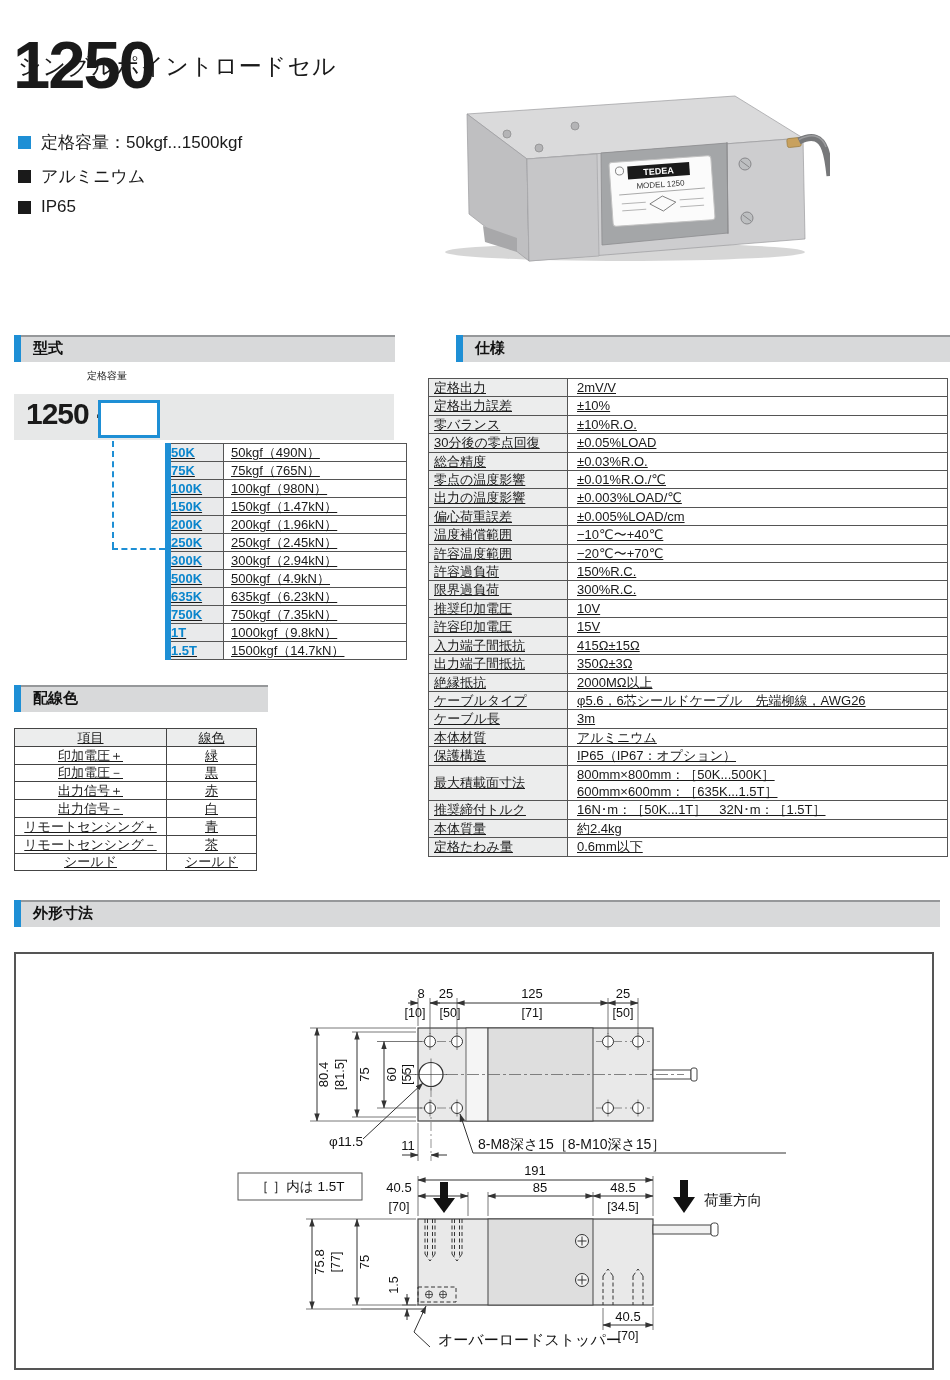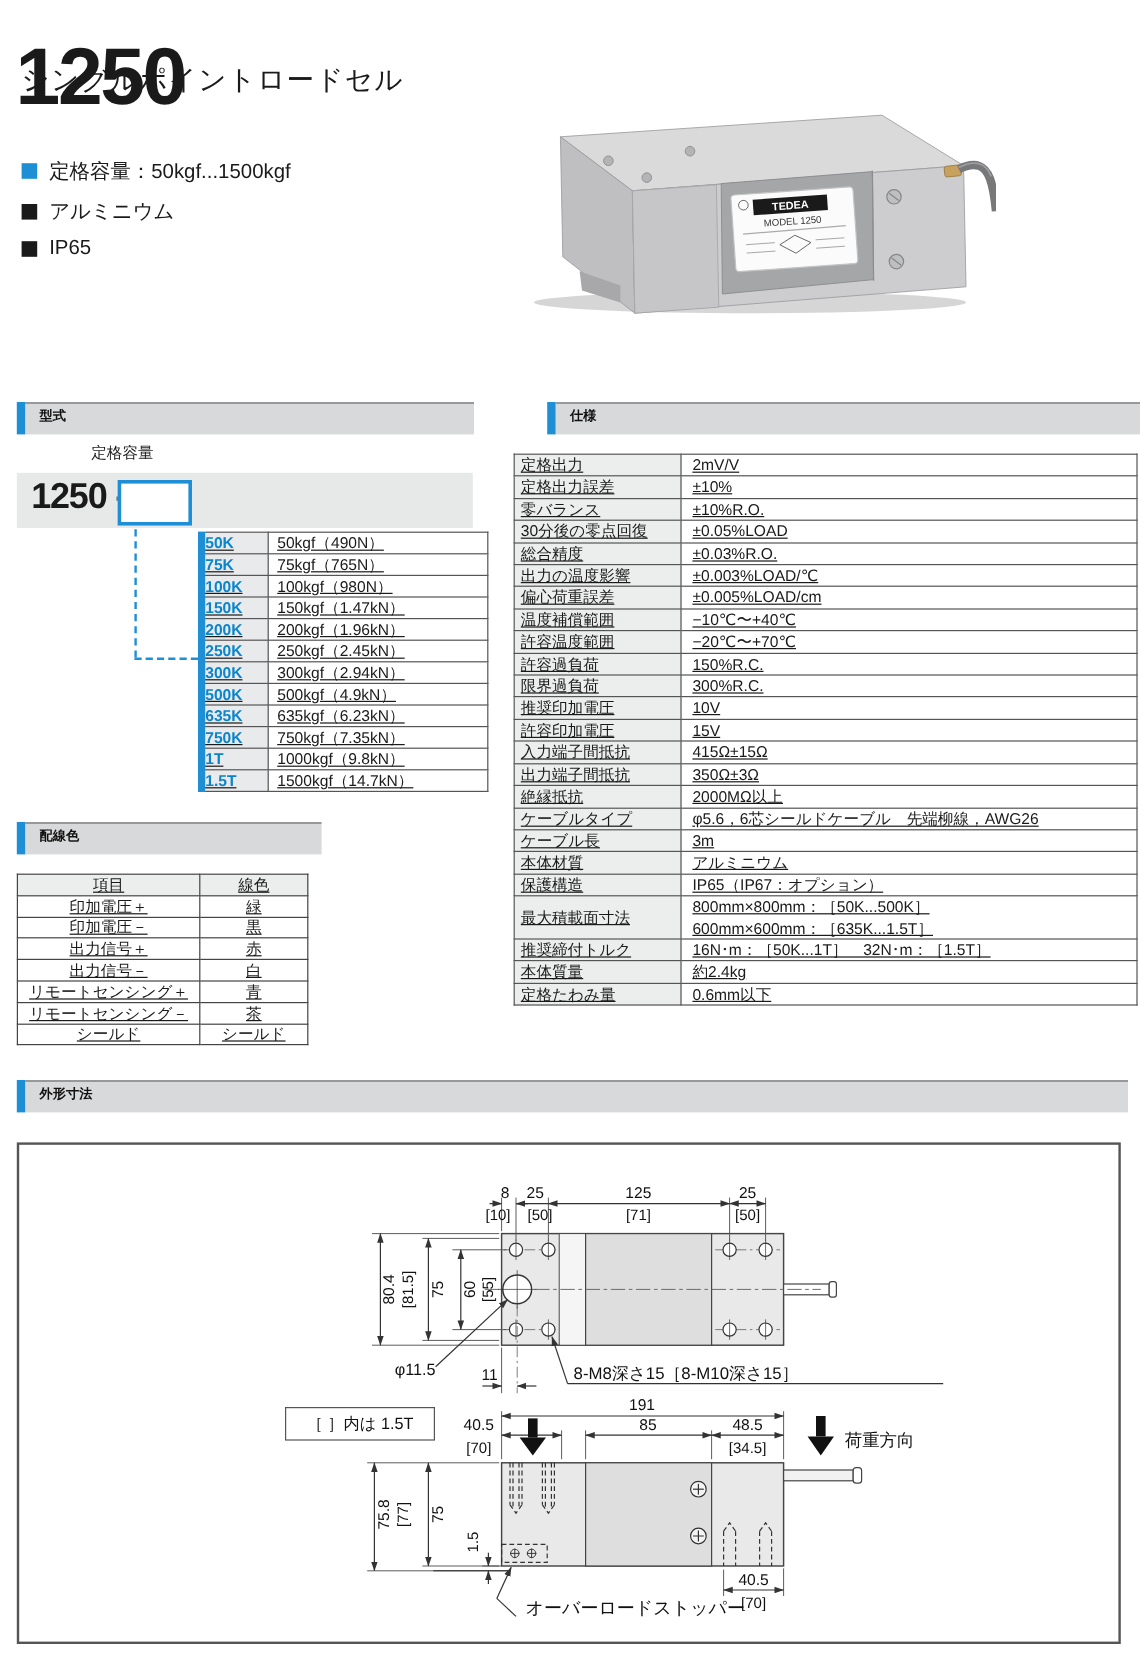--- a/index.html
+++ b/index.html
@@ -15,24 +15,24 @@
   .features li:first-child{margin-bottom:11px;}
   .bullet{width:13px;height:13px;margin-right:10px;flex:0 0 13px;}
   .bullet.accent{background:#1e8fd5;}
   .bullet.dark{background:#1a1a1a;}
   .photo-wrap{position:absolute;left:415px;top:56px;width:415px;height:207px;}
 
   
   .sec-head{position:absolute;height:27px;box-sizing:border-box;
             background:linear-gradient(to bottom,#96989a 0,#96989a 2px,#d8d9da 2px,#d8d9da 100%);
             border-left:7px solid #1e8fd5;}
-  .sec-head span{display:block;padding:4px 0 0 12px;font-size:11px;font-weight:bold;color:#111;}
+  .sec-head span{display:block;padding:4px 0 0 12px;font-size:15px;font-weight:bold;color:#111;}
 
   
-  .cap-label{position:absolute;left:76px;top:369px;font-size:13px;}
+  .cap-label{position:absolute;left:87px;top:369px;font-size:10px;}
   .model-row{position:absolute;left:14px;top:394px;width:380px;height:46px;background:#e7e8e8;}
   .model-prefix{position:absolute;left:12px;top:3px;font-size:30px;font-weight:bold;letter-spacing:-1px;}
   .model-box{position:absolute;left:84px;top:6px;width:56px;height:32px;background:#fff;border:3px solid #1e8fd5;}
   .dash-v{position:absolute;left:112px;top:441px;height:107px;width:0;border-left:2px dashed #1e8fd5;}
   .dash-h{position:absolute;left:112px;top:548px;width:53px;height:0;border-top:2px dashed #1e8fd5;}
 
   table{border-collapse:collapse;text-decoration:underline;}
   .cap-table{position:absolute;left:165px;top:443px;border-left:6px solid #1e8fd5;font-size:13px;}
   .cap-table td{border:1px solid #555;height:17px;line-height:1;padding:0;}
   .cap-table td.code{width:52px;background:#e9eaeb;color:#0a85cc;font-weight:bold;}
@@ -284,20 +284,27 @@
         </tr>
 
         <tr>
           <th>総合精度</th>
           <td>
             <div>±0.03%R.O.</div>
 
           </td>
         </tr>
 
+        <tr>
+          <th>零点の温度影響</th>
+          <td>
+            <div>±0.01%R.O./℃</div>
+
+          </td>
+        </tr>
 
         <tr>
           <th>出力の温度影響</th>
           <td>
             <div>±0.003%LOAD/℃</div>
 
           </td>
         </tr>
 
         <tr>

